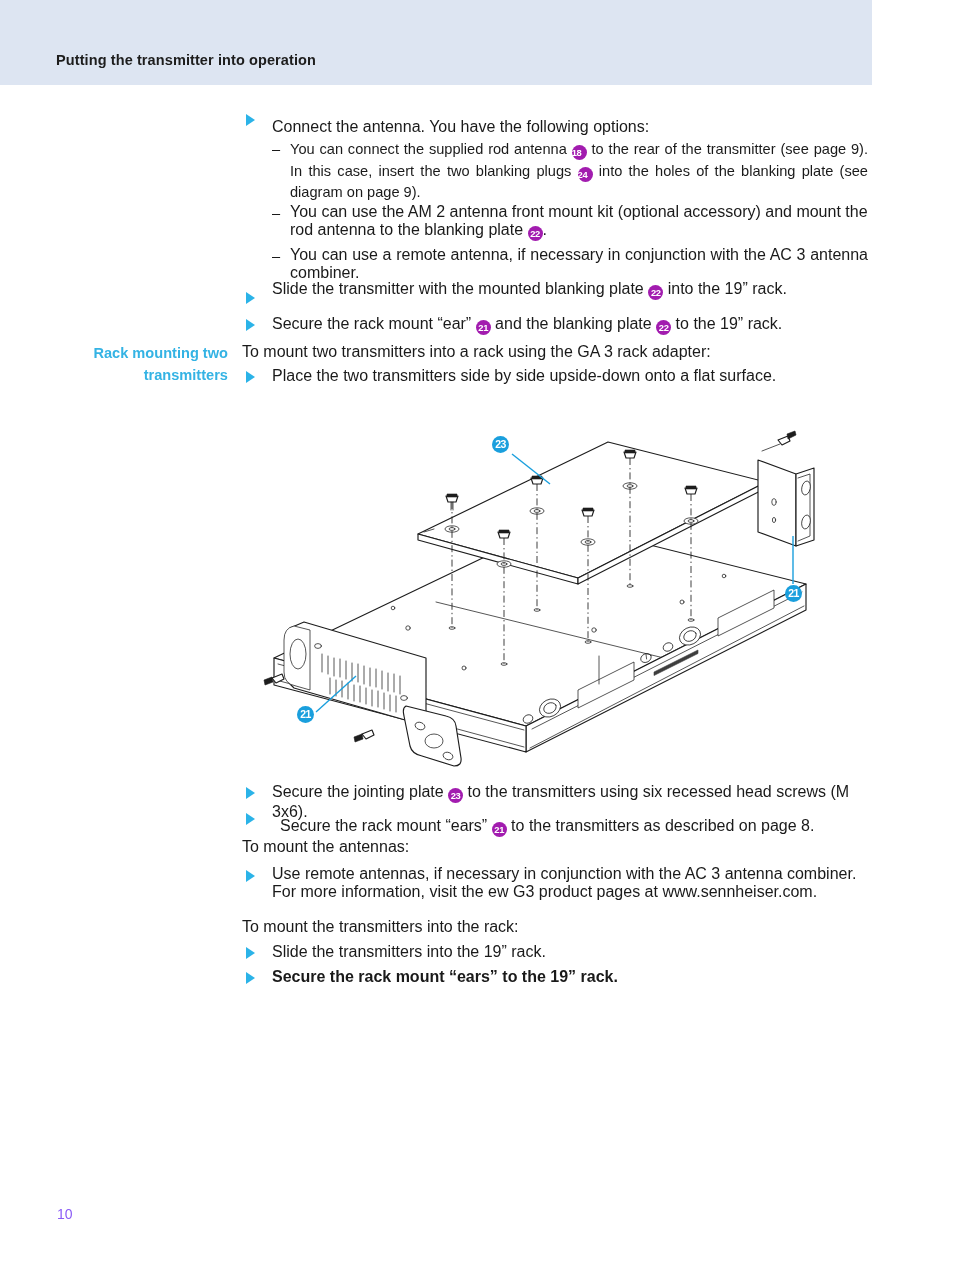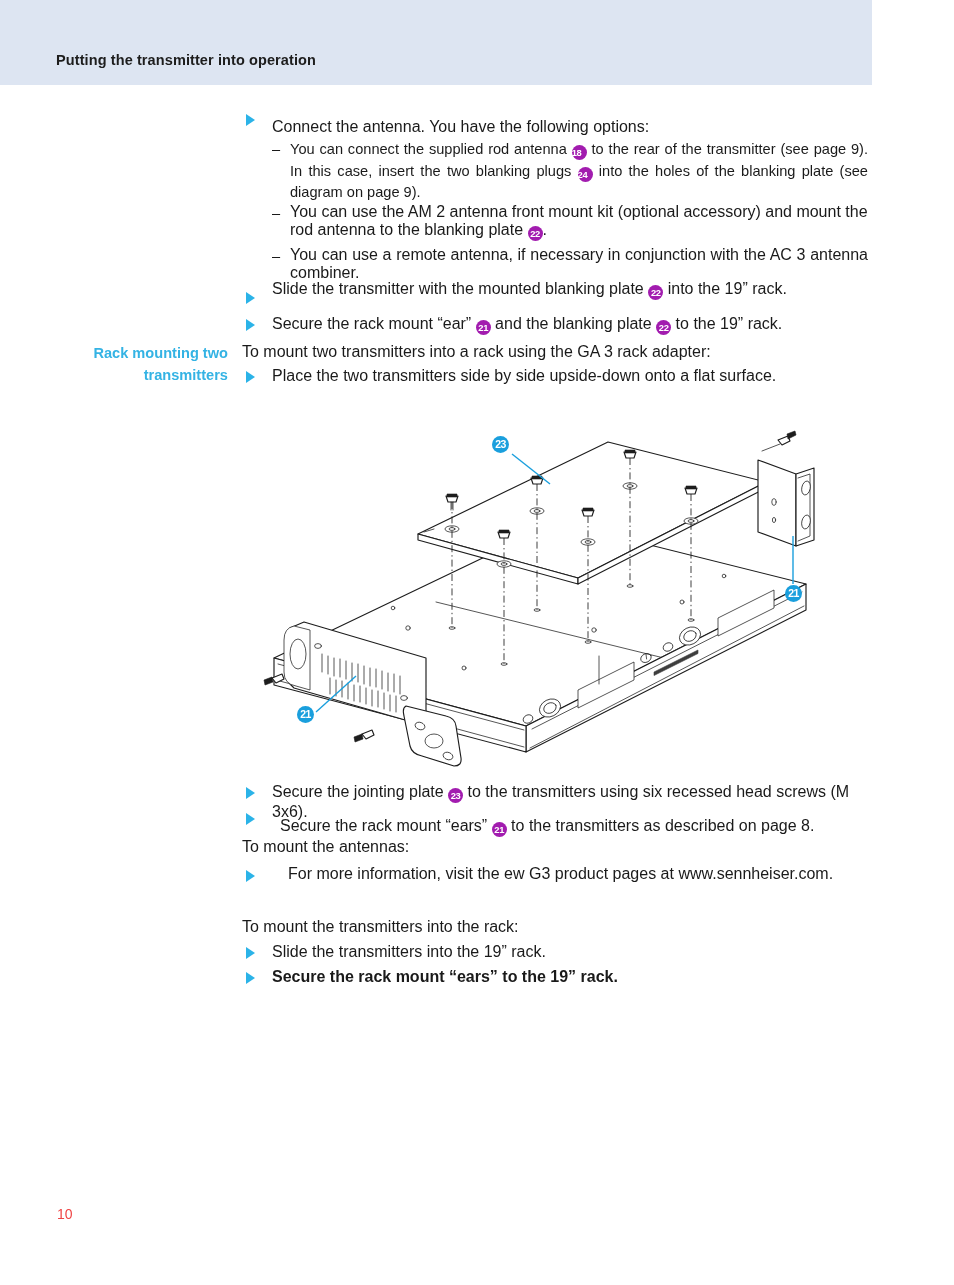--- a/index.html
+++ b/index.html
@@ -92,21 +92,21 @@
     line-height: 17px;
     text-align: center;
     letter-spacing: -0.5px;
   }
 
   
   #page-number {
     position: absolute;
     left: 57px; top: 1206px;
     font-size: 14px;
-    color: #ef4444;
+    color: #8b5cf6;
   }
 
   
   #figure {
     position: absolute;
     left: 258px; top: 396px;
     width: 580px; height: 380px;
   }
   #figure svg { display: block; }
   .lead { stroke: #1a9fdd; stroke-width: 1.4; fill: none; }
@@ -343,21 +343,22 @@
   <div class="txt" style="left:280px; top:809px; width:610px;margin-top:8px;">
     <span>Secure the rack mount “ears”</span>
     <span class="badge">21</span>
     <span>to the transmitters as described on page 8.</span>
   </div>
 
   <div class="txt" style="left:242px; top:838px; width:610px;">To mount the antennas:</div>
 
   <div class="tri" style="left:246px; top:870px;"></div>
   <div class="txt" style="left:272px; top:865px; width:610px;">
-    <span style="display:block;margin-left:16px;">For more information, visit the ew G3 product pages at www.sennheiser.com.</span>
+    <span style="display:block;">Use remote antennas, if necessary in conjunction with the AC 3 antenna combiner.</span>
+    <span style="display:block;">For more information, visit the ew G3 product pages at www.sennheiser.com.</span>
   </div>
 
   <div class="txt" style="left:242px; top:918px; width:610px;">To mount the transmitters into the rack:</div>
 
   <div class="tri" style="left:246px; top:947px;"></div>
   <div class="txt" style="left:272px; top:943px; width:610px;">Slide the transmitters into the 19” rack.</div>
 
   <div class="tri" style="left:246px; top:972px;"></div>
   <div class="txt" style="left:272px; top:968px; width:610px;font-weight:bold;">Secure the rack mount “ears” to the 19” rack.</div>
 

